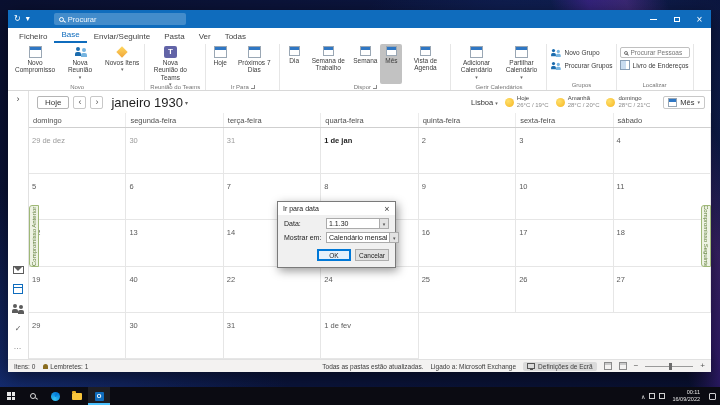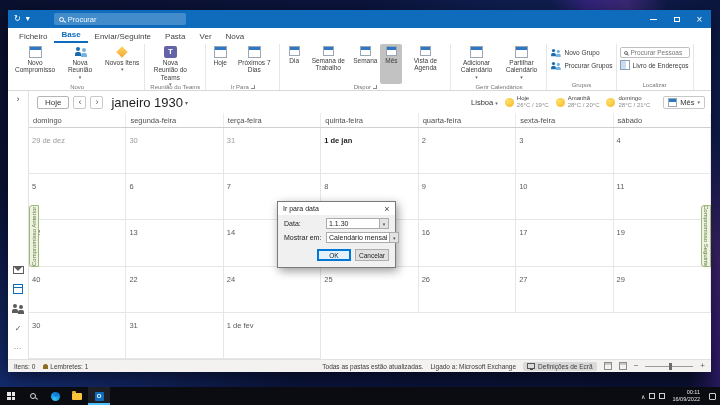--- a/index.html
+++ b/index.html
@@ -33,21 +33,21 @@
   .mag::after{ content:""; position:absolute; width:3px; height:1px; background:#fff; right:-3px; bottom:-1px; transform:rotate(40deg); }
   .tspace{ flex:1; }
   .wc{ width:23px; height:100%; display:flex; align-items:center; justify-content:center; font-size:9px; }
   .wc-min i{ display:block; width:7px; height:1px; background:#fff; }
   .wc-max i{ display:block; width:6px; height:5px; border:1px solid #fff; }
   .wc-close{ font-size:10px; }
 
   
   .tabsrow{ height:15px; background:#fff; display:flex; align-items:flex-end; padding:0 4px; flex:none; }
   .rtab{ font-size:8px; color:#444; padding:1px 7px 2px; white-space:nowrap; }
-  .rtab.active{ color:#0f6cbd; font-weight:bold; border-bottom:2px solid #0f6cbd;margin-top:48px; }
+  .rtab.active{ color:#0f6cbd; font-weight:normal; border-bottom:2px solid #0f6cbd;margin-top:48px; }
 
   
   .ribbon{ height:48px; background:#fff; border-bottom:1px solid #d8d8d8; display:flex; padding:1px 2px 0; flex:none; }
   .rgroup{ display:flex; flex-direction:column; border-right:1px solid #e6e6e6; padding:0 3px; }
   .rgrow{ flex:1; display:flex; align-items:flex-start; gap:1px; }
   .rglabel{ font-size:6px; color:#767676; text-align:center; padding:0 2px 2px; white-space:nowrap; display:flex; align-items:center; justify-content:center; gap:2px; }
   .launcher{ width:4px; height:4px; border-right:1px solid #8a8a8a; border-bottom:1px solid #8a8a8a; display:inline-block; }
   .rbtn{ display:flex; flex-direction:column; align-items:center; text-align:center;
     font-size:6.5px; line-height:1.15; color:#3b3b3b; padding:2px 2px 0; max-width:44px; min-width:22px;
     border-radius:2px; height:40px; }
@@ -191,21 +191,21 @@
       </div>
     <div class="wc wc-close">×</div>
   </div>
 
   <div class="tabsrow">
     <span class="rtab">Ficheiro</span>
     <span class="rtab active">Base</span>
     <span class="rtab">Enviar/Seguinte</span>
     <span class="rtab">Pasta</span>
     <span class="rtab">Ver</span>
-    <span class="rtab">Nova</span>
+    <span class="rtab">Todas</span>
   </div>
 
   <div class="ribbon">
 
     <div class="rgroup">
       <div class="rgrow">
         <div class="rbtn">
           <span class="icx icx-cal"></span>
           <span>Novo Compromisso</span>
         </div>
@@ -392,22 +392,22 @@
             <span>Mês</span>
             <span class="chev">▾</span>
           </span>
         </div>
       </div>
 
       <div class="dayheaders">
         <div>domingo</div>
         <div>segunda-feira</div>
         <div>terça-feira</div>
+        <div>quarta-feira</div>
         <div>quinta-feira</div>
-        <div>quarta-feira</div>
         <div>sexta-feira</div>
         <div>sábado</div>
       </div>
 
       <div class="grid">
         <div class="cell"><span class="num">29 de dez</span></div>
         <div class="cell"><span class="num">30</span></div>
         <div class="cell"><span class="num">31</span></div>
         <div class="cell"><span class="num">1 de jan</span></div>
         <div class="cell"><span class="num">2</span></div>
@@ -419,20 +419,21 @@
         <div class="cell"><span class="num">8</span></div>
         <div class="cell"><span class="num">9</span></div>
         <div class="cell"><span class="num">10</span></div>
         <div class="cell"><span class="num">11</span></div>
         <div class="cell"><span class="num">12</span></div>
         <div class="cell"><span class="num">13</span></div>
         <div class="cell"><span class="num">14</span></div>
         <div class="cell"><span class="num">15</span></div>
         <div class="cell"><span class="num">16</span></div>
         <div class="cell"><span class="num">17</span></div>
+        <div class="cell"><span class="num">18</span></div>
         <div class="cell"><span class="num">19</span></div>
         <div class="cell"><span class="num">40</span></div>
         <div class="cell"><span class="num">22</span></div>
         <div class="cell"><span class="num">24</span></div>
         <div class="cell"><span class="num">25</span></div>
         <div class="cell"><span class="num">26</span></div>
         <div class="cell"><span class="num">27</span></div>
         <div class="cell"><span class="num">29</span></div>
         <div class="cell"><span class="num">30</span></div>
         <div class="cell"><span class="num">31</span></div>

